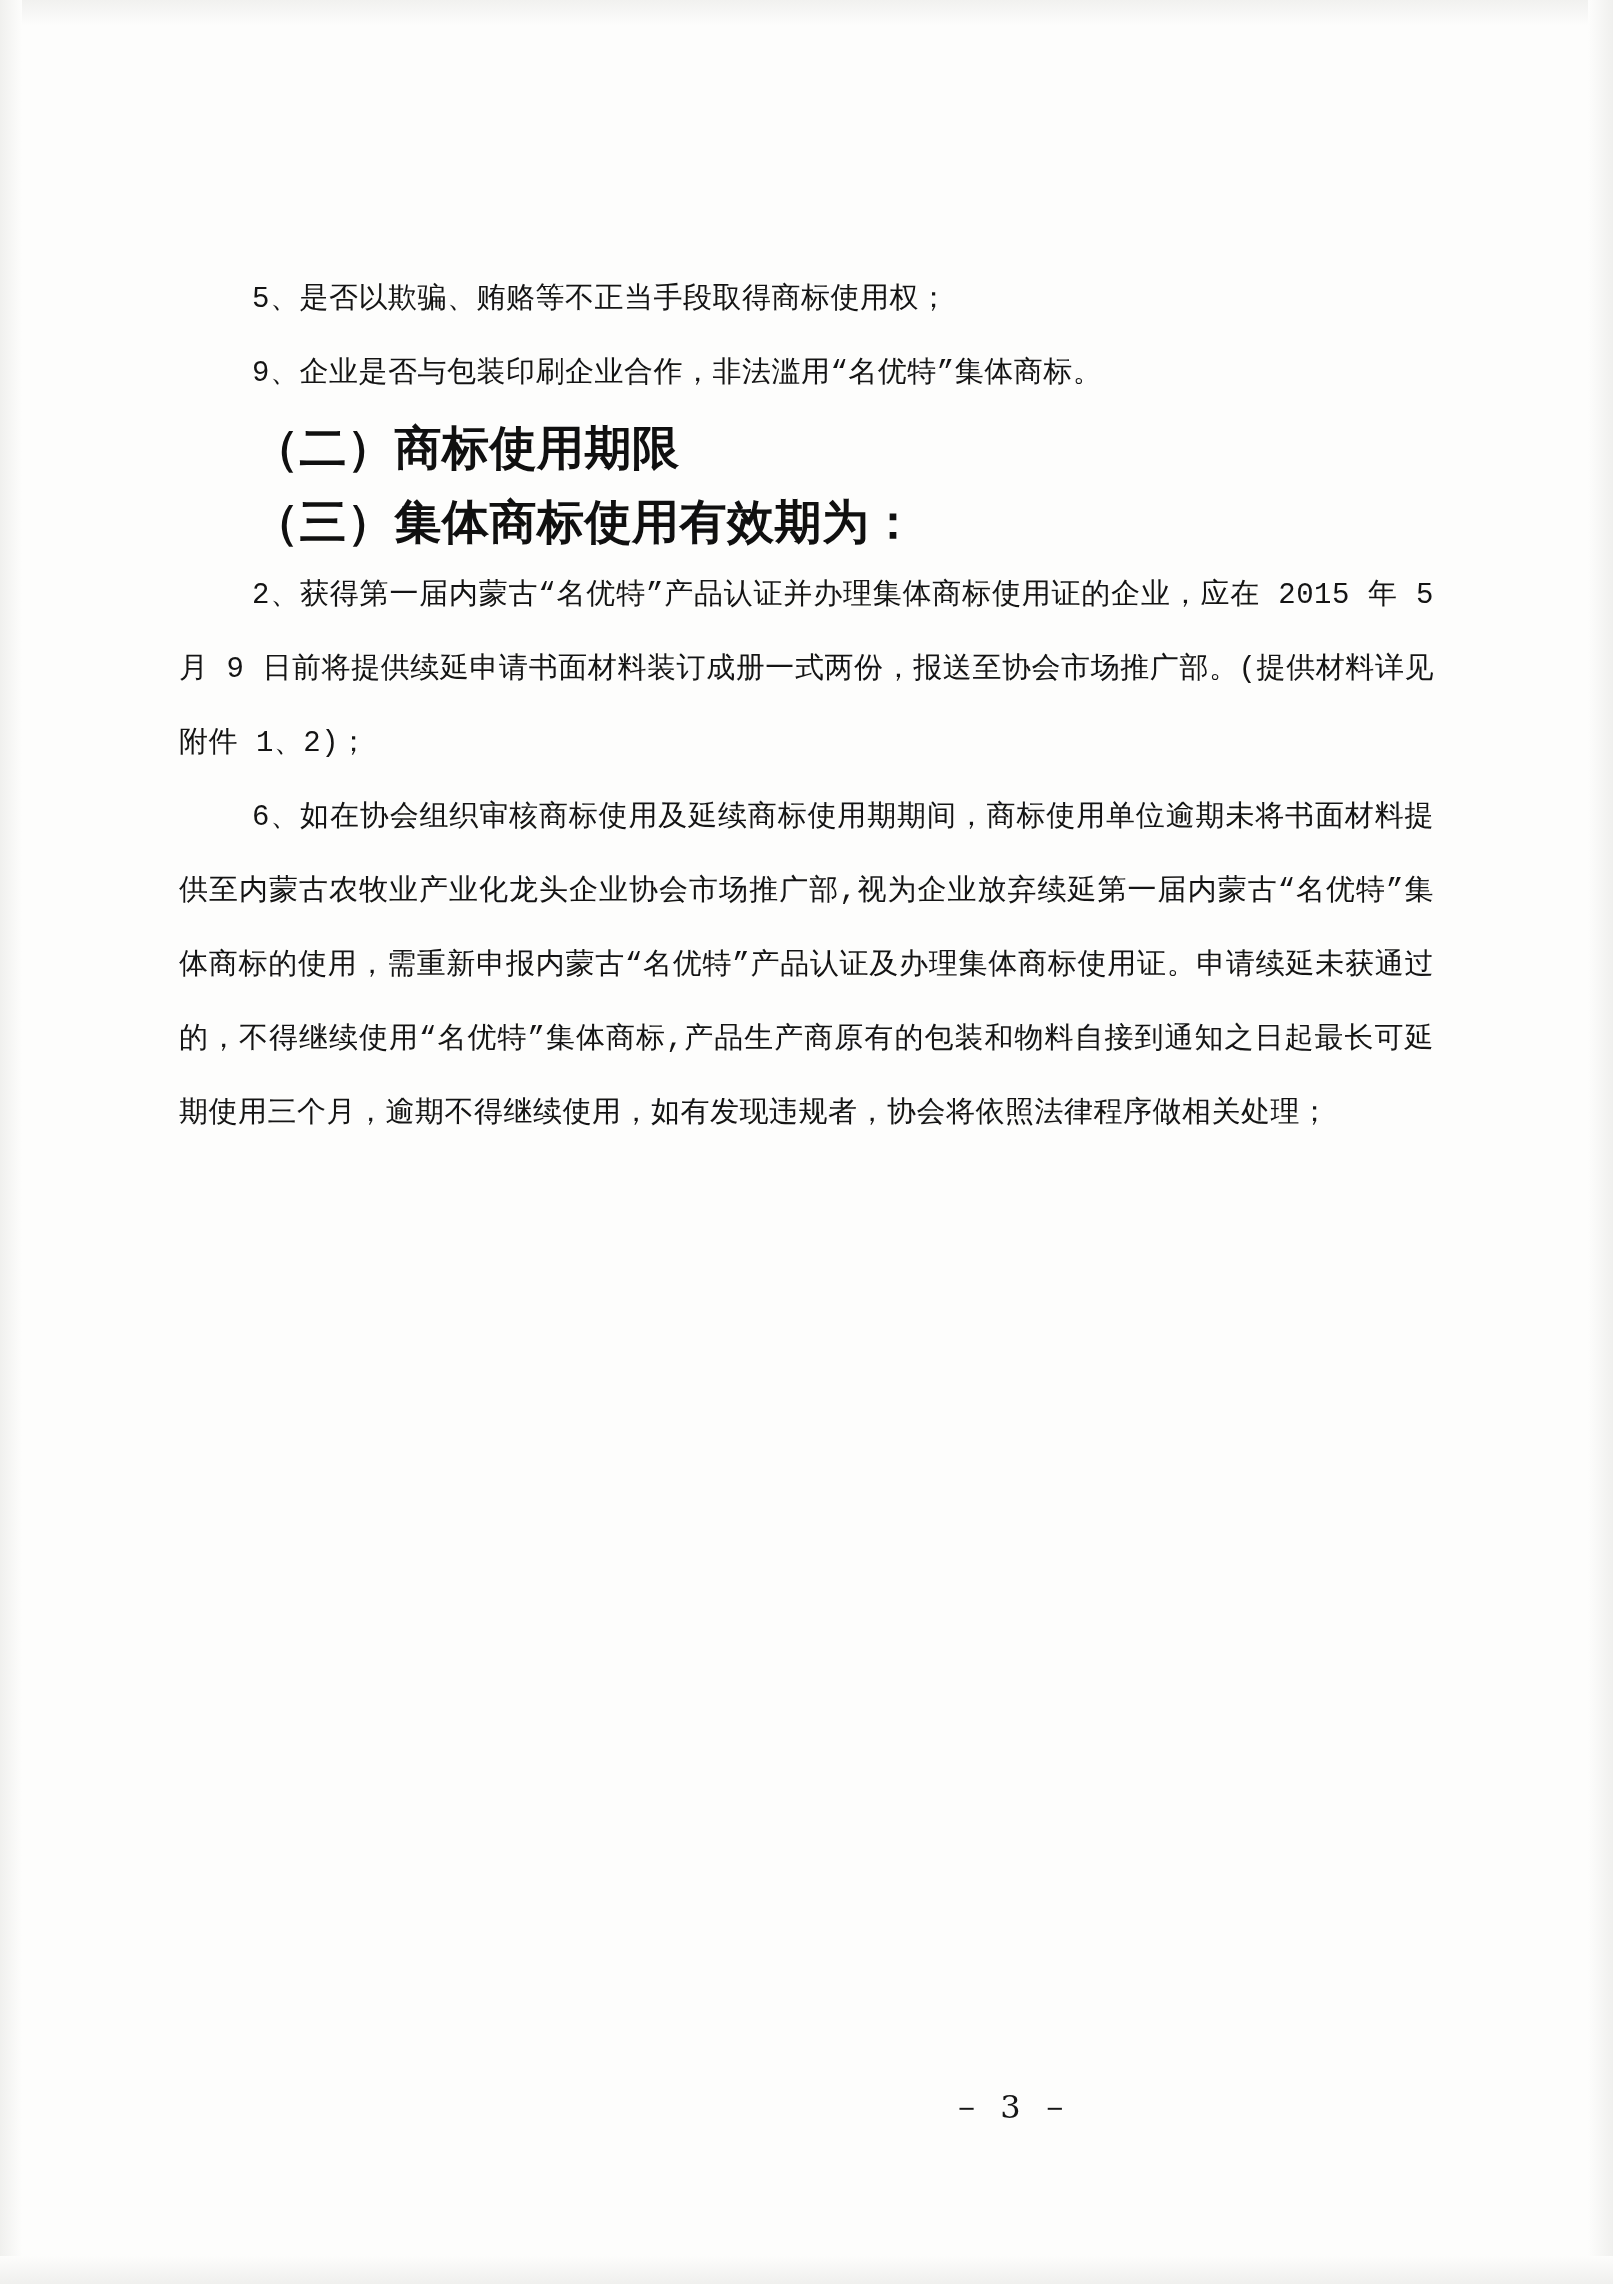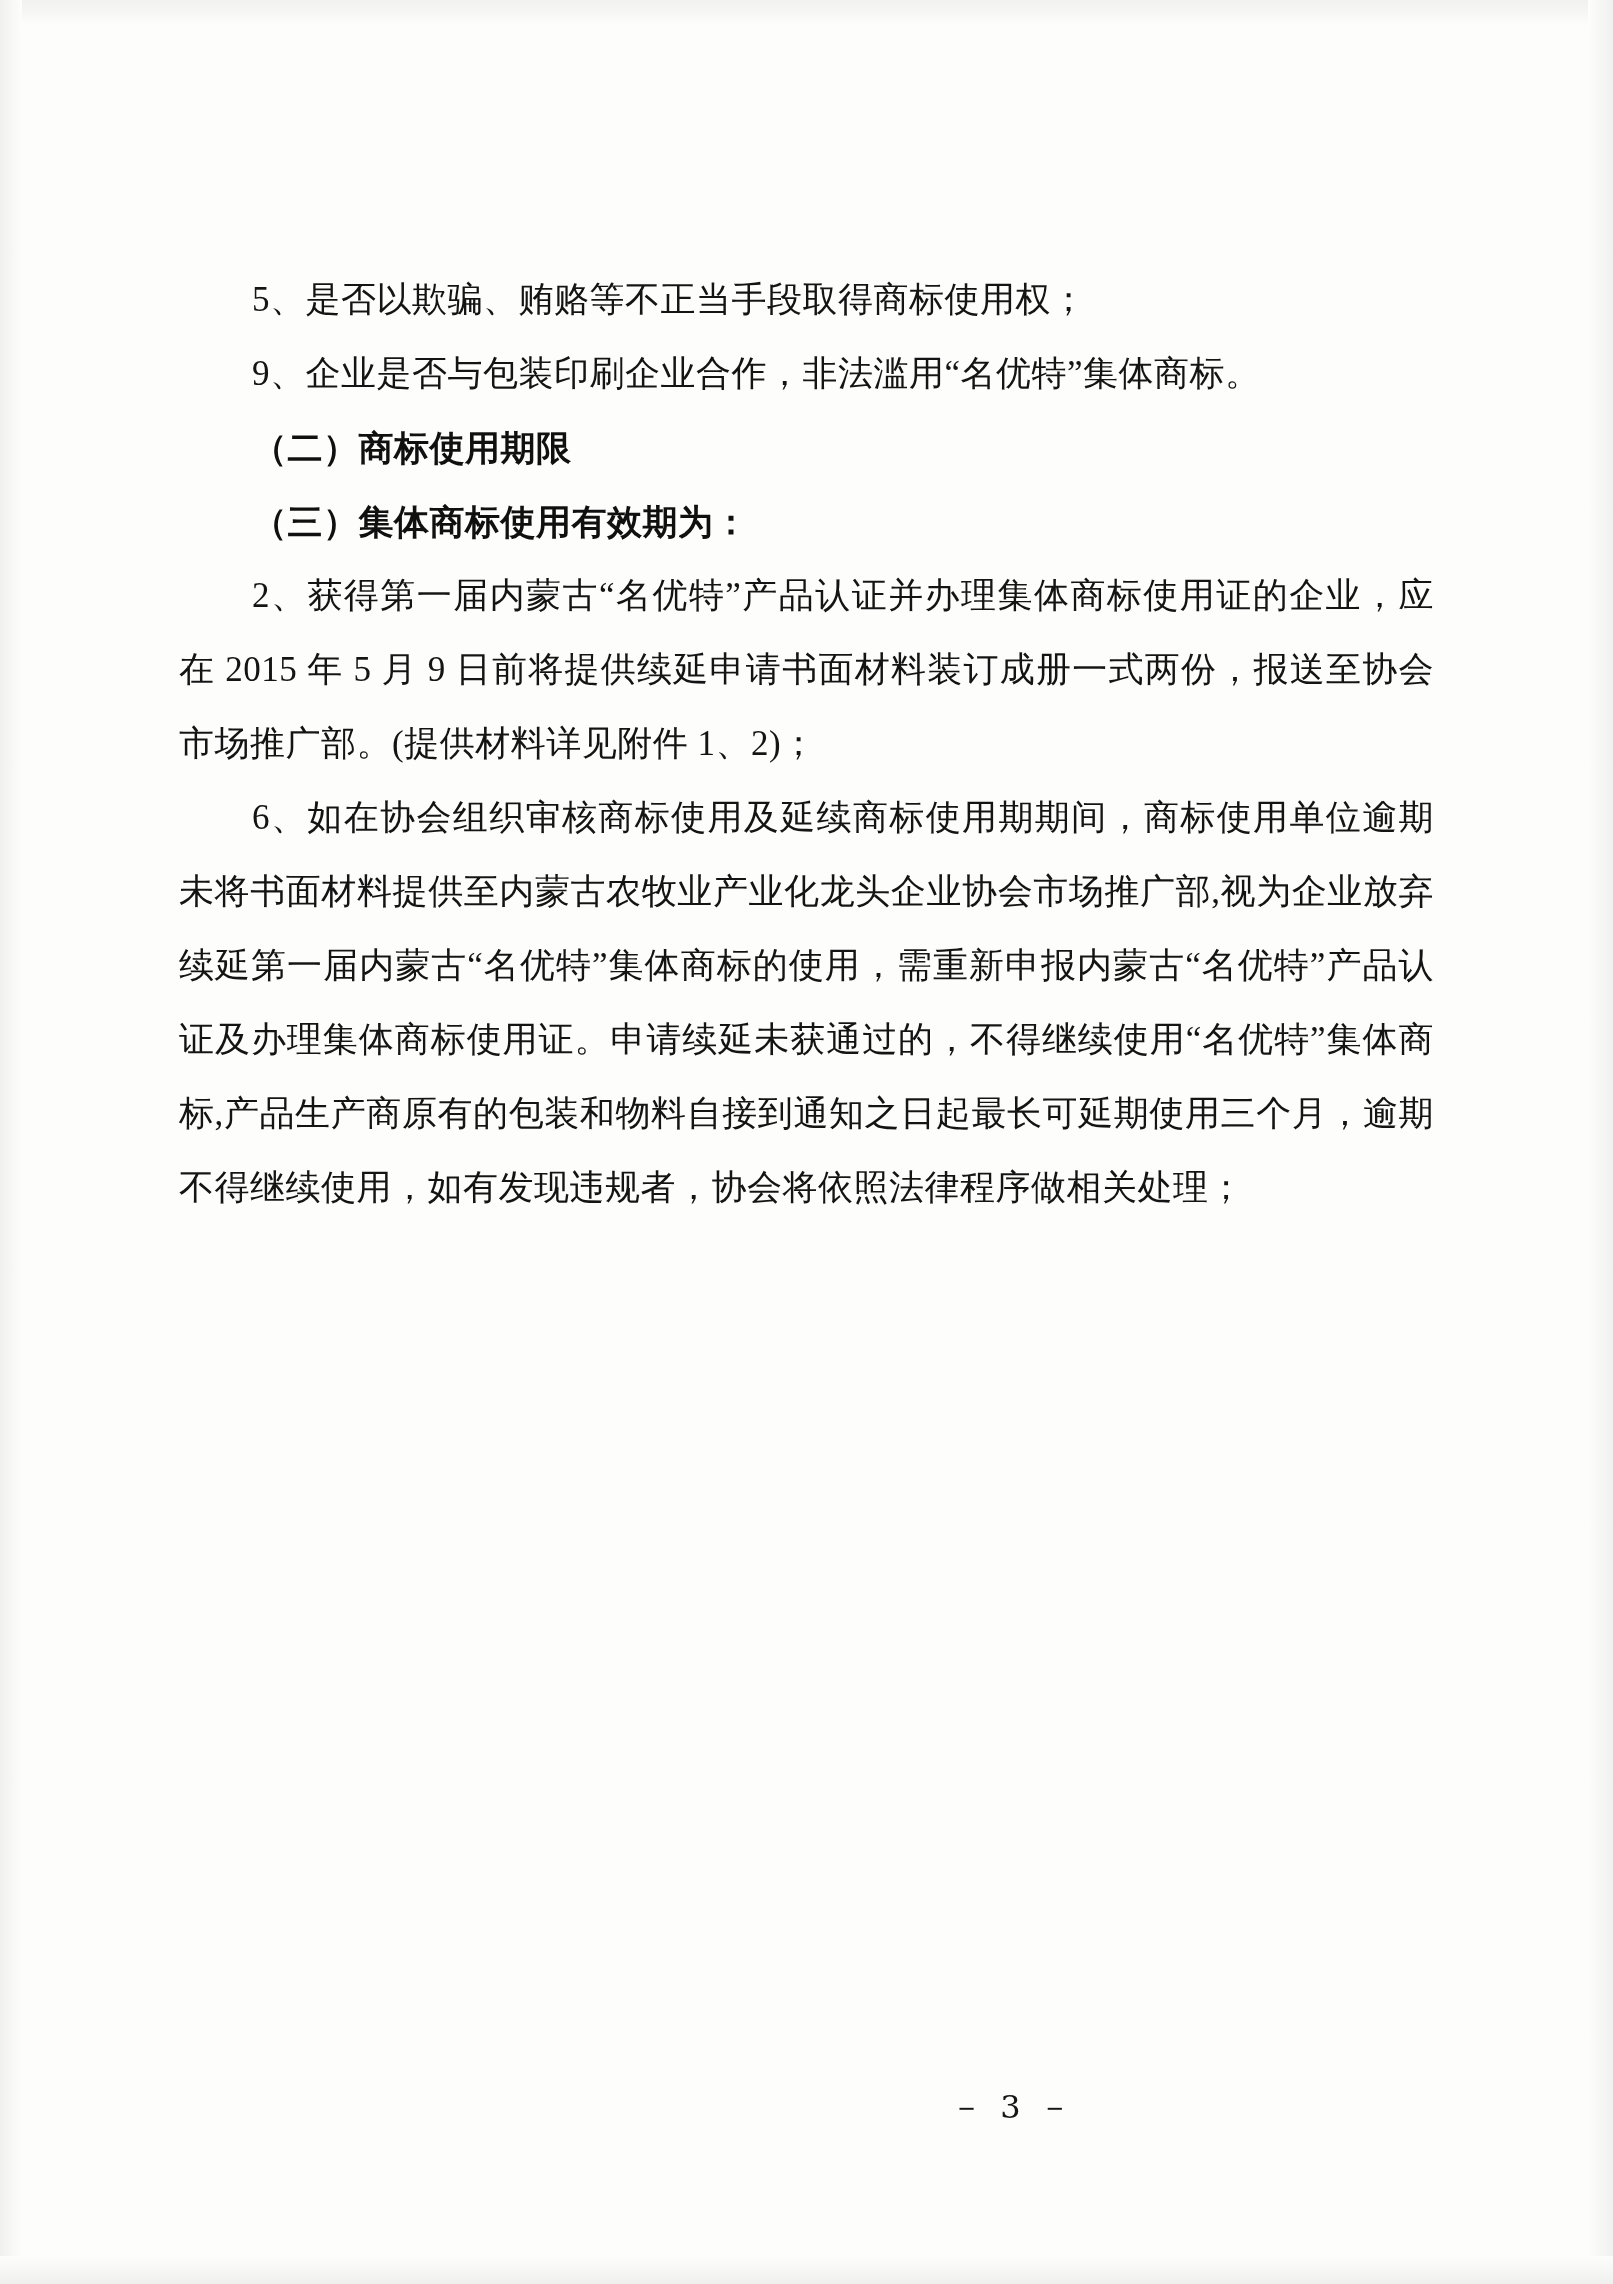--- a/index.html
+++ b/index.html
@@ -47,35 +47,35 @@
 
   .body-area {
     position: absolute;
     left: 179px;
     top: 263px;
     width: 1255px;
   }
 
   p.para {
     margin: 0 0 0 0;
-    font-size: 35px;
+    font-size: 29px;
     line-height: 74px;
     letter-spacing: 0.5px;
     text-align: justify;
     text-justify: inter-character;
     color: #141414;
-    font-family: Liberation Serif, serif;
+    font-family: Liberation Mono, monospace;
     text-indent: 0;
   }
   p.para.indent {
     text-indent: 73px;
   }
   p.heading {
     margin: 0;
-    font-size: 35px;
+    font-size: 47px;
     line-height: 74px;
     font-weight: bold;
     text-indent: 73px;
     letter-spacing: 0.5px;
     color: #101010;
   }
 
   .page-number {
     position: absolute;
     left: 0;

